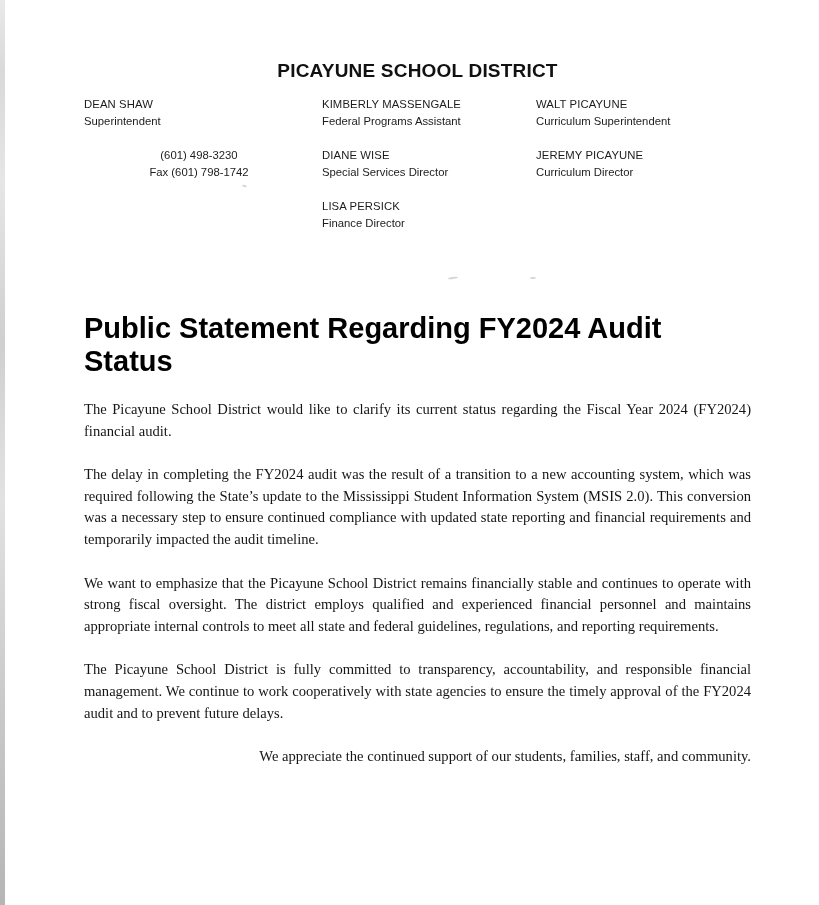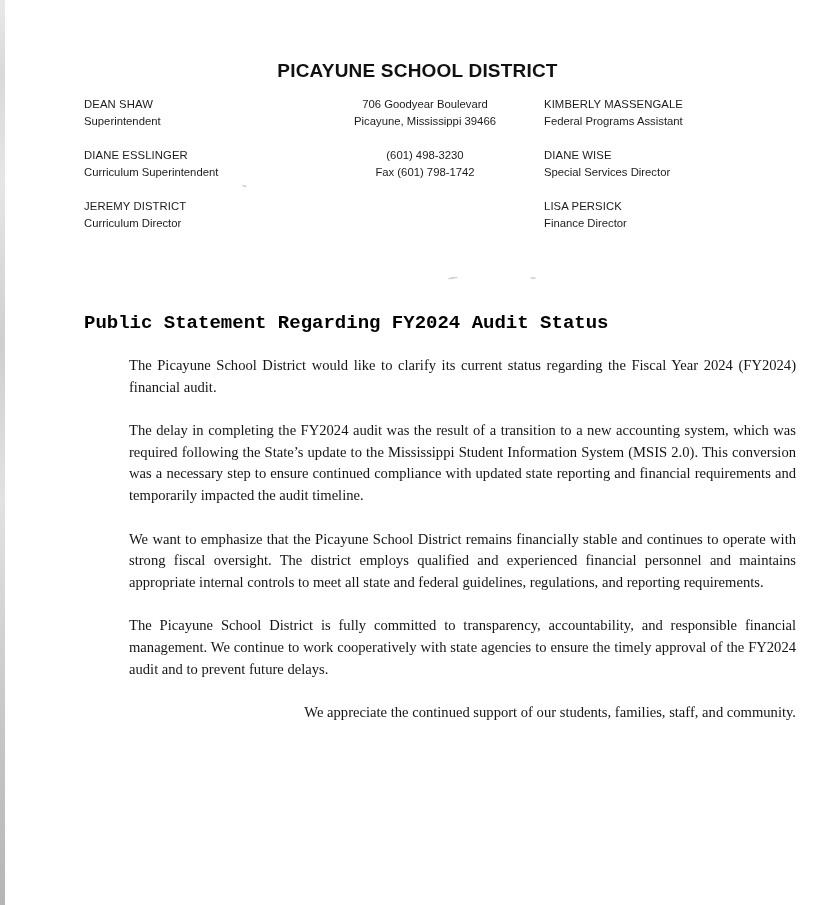--- a/index.html
+++ b/index.html
@@ -69,35 +69,34 @@
 
   .col-right { padding-left: 8px; }
 
   
   .doc-body {
     margin-top: 80px;
     font-family: "Liberation Serif", "DejaVu Serif", serif;
   }
 
   .doc-heading {
-    font-size: 19px;
+    font-size: 29px;
     font-weight: bold;
     color: #000;
     margin-bottom: 21px;
-    font-family: Liberation Mono, monospace;
+    font-family: Liberation Sans, sans-serif;
   }
 
   .doc-paragraph {
     font-size: 14.6px;
     line-height: 21.6px;
     text-align: justify;
     color: #151515;
     margin-bottom: 22px;
     width: 667px;
-    margin-left: 45px;
   }
 
   .doc-paragraph:last-child {
     text-align: right;
     margin-bottom: 0;
   }
 
   
   .speckle {
     position: absolute;
@@ -121,44 +120,40 @@
 
   <div class="letterhead">
     <div class="letterhead-title">PICAYUNE SCHOOL DISTRICT</div>
 
     <div class="letterhead-grid">
 
       <div class="staff-entry col-left">
         <div class="staff-name">DEAN SHAW</div>
         <div class="staff-title">Superintendent</div>
       </div>
-      <div class="contact-block">
-        <div>706 Goodyear Boulevard</div>
-        <div>Picayune, Mississippi 39466</div>
-      </div>
       <div class="staff-entry col-right">
         <div class="staff-name">KIMBERLY MASSENGALE</div>
         <div class="staff-title">Federal Programs Assistant</div>
       </div>
 
       <div class="staff-entry col-left">
-        <div class="staff-name">DIANE ESSLINGER</div>
+        <div class="staff-name">WALT PICAYUNE</div>
         <div class="staff-title">Curriculum Superintendent</div>
       </div>
       <div class="contact-block">
         <div>(601) 498-3230</div>
         <div>Fax (601) 798-1742</div>
       </div>
       <div class="staff-entry col-right">
         <div class="staff-name">DIANE WISE</div>
         <div class="staff-title">Special Services Director</div>
       </div>
 
       <div class="staff-entry col-left">
-        <div class="staff-name">JEREMY DISTRICT</div>
+        <div class="staff-name">JEREMY PICAYUNE</div>
         <div class="staff-title">Curriculum Director</div>
       </div>
       <div class="contact-block"></div>
       <div class="staff-entry col-right">
         <div class="staff-name">LISA PERSICK</div>
         <div class="staff-title">Finance Director</div>
       </div>
 
     </div>
   </div>

